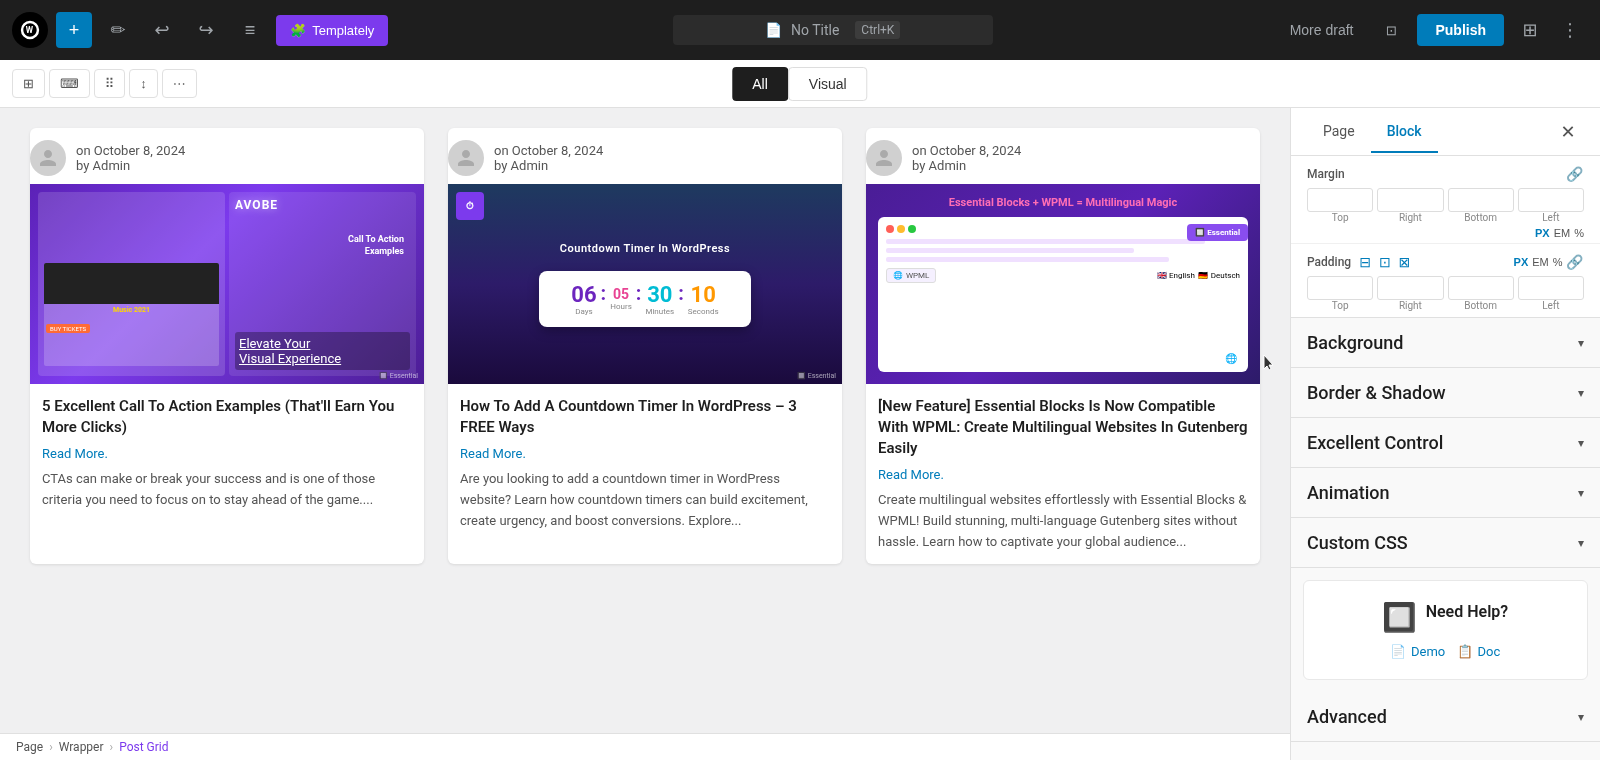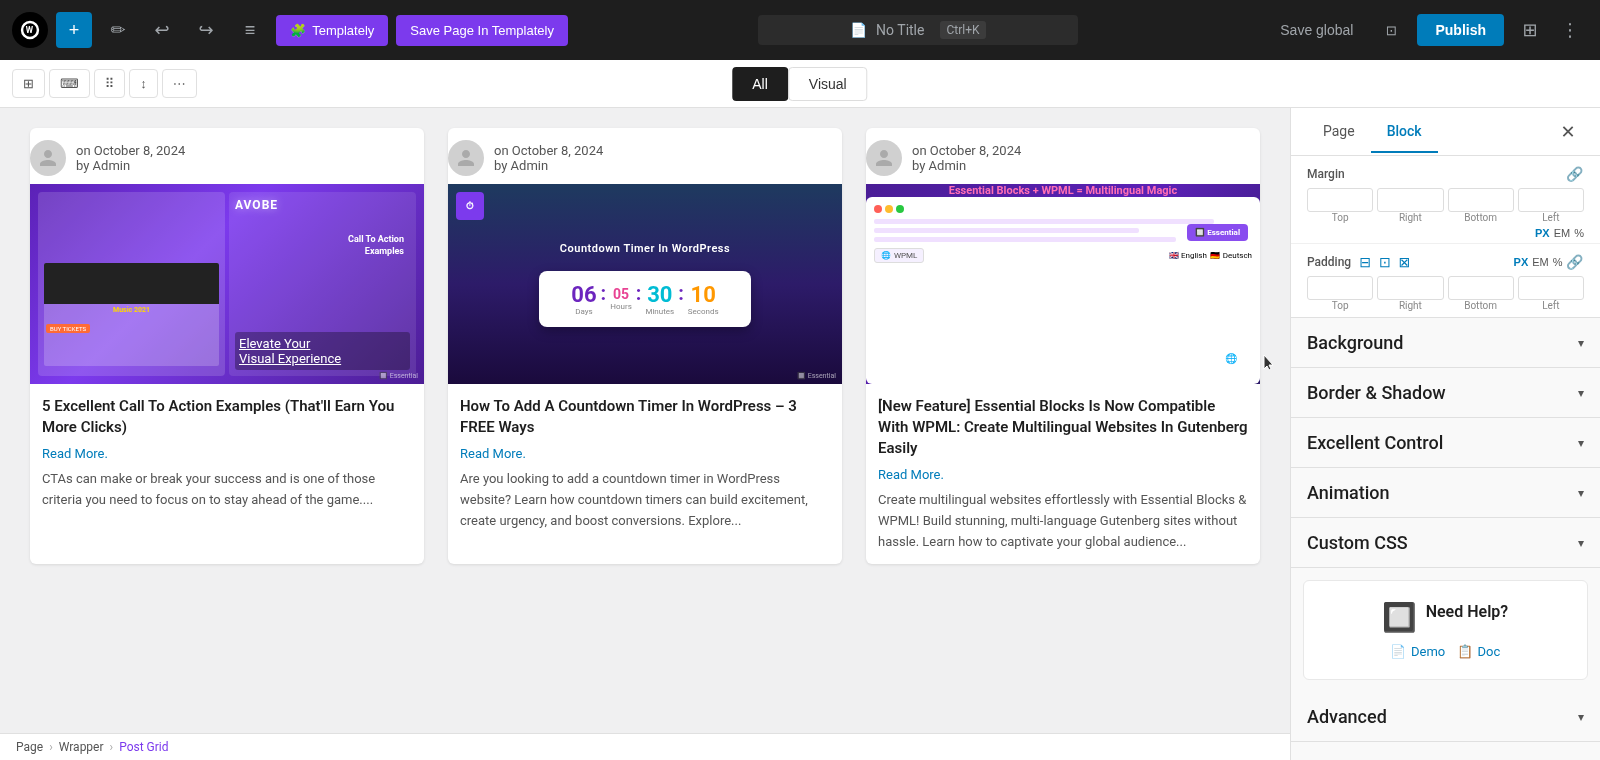--- a/index.html
+++ b/index.html
@@ -185,33 +185,32 @@
   <button class="toolbar-btn toolbar-btn-plus">+</button>
   <button class="toolbar-btn">✏</button>
   <button class="toolbar-btn">↩</button>
   <button class="toolbar-btn">↪</button>
   <button class="toolbar-btn">≡</button>
 
   <button class="templately-btn">
     <span>🧩</span>
     <span>Templately</span>
   </button>
-  <button class="save-templately-btn">Save Page In Templately</button>
 
   <div class="toolbar-spacer"></div>
 
   <div class="no-title-area">
     <span class="no-title-icon">📄</span>
     <span class="no-title-text">No Title</span>
     <span class="shortcut-badge">Ctrl+K</span>
   </div>
 
   <div class="toolbar-spacer"></div>
 
-  <button class="save-draft-btn">Save global</button>
+  <button class="save-draft-btn">More draft</button>
   <button class="preview-icon-btn">⊡</button>
   <button class="publish-btn">Publish</button>
   <div class="toolbar-right-icons">
     <button class="toolbar-btn">⊞</button>
     <button class="toolbar-btn">⋮</button>
   </div>
 </div>
 
 <div class="sec-toolbar-relative">
   <button class="sec-btn">⊞</button>
@@ -332,21 +331,21 @@
                 <path d="M12 12c2.7 0 4.8-2.1 4.8-4.8S14.7 2.4 12 2.4 7.2 4.5 7.2 7.2 9.3 12 12 12zm0 2.4c-3.2 0-9.6 1.6-9.6 4.8v2.4h19.2v-2.4c0-3.2-6.4-4.8-9.6-4.8z"></path>
               </svg>
           </div>
           <div>
             <div style="font-size:13px;color:#555;">on October 8, 2024</div>
             <div style="font-size:13px;color:#555;">by Admin</div>
           </div>
         </div>
 
         <div class="thumb-3">
-          <div style="width:100%;height:100%;display:flex;flex-direction:column;">
+          <div style="padding:12px;width:100%;height:100%;display:flex;flex-direction:column;gap:8px;">
             <div style="color:#ff6eb4;font-size:11px;font-weight:bold;text-align:center;">Essential Blocks + WPML = Multilingual Magic</div>
             <div style="background:#fff;border-radius:6px;padding:8px;flex:1;">
               <div style="display:flex;gap:3px;margin-bottom:6px;">
                 <div style="width:8px;height:8px;border-radius:50%;background:#ff5f57;"></div>
                 <div style="width:8px;height:8px;border-radius:50%;background:#febc2e;"></div>
                 <div style="width:8px;height:8px;border-radius:50%;background:#28c840;"></div>
               </div>
               <div style="height:5px;background:#f0e0ff;border-radius:2px;margin-bottom:4px;width:90%;"></div>
               <div style="height:5px;background:#f0e0ff;border-radius:2px;margin-bottom:4px;width:70%;"></div>
               <div style="height:5px;background:#f0e0ff;border-radius:2px;margin-bottom:6px;width:80%;"></div>

